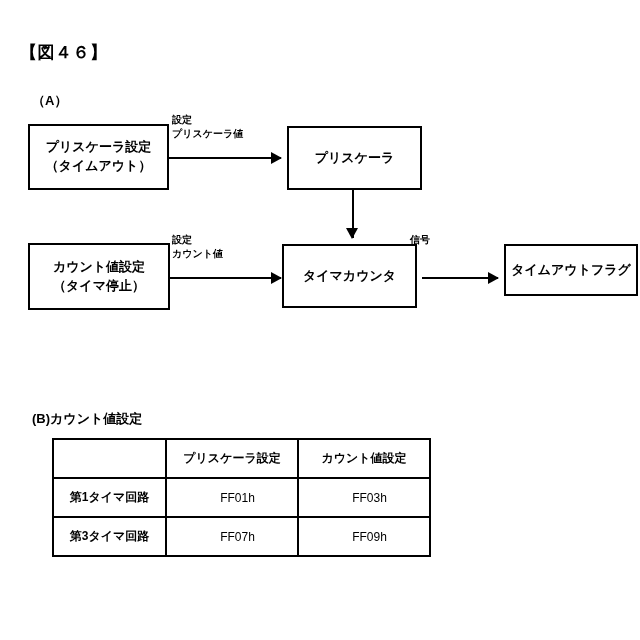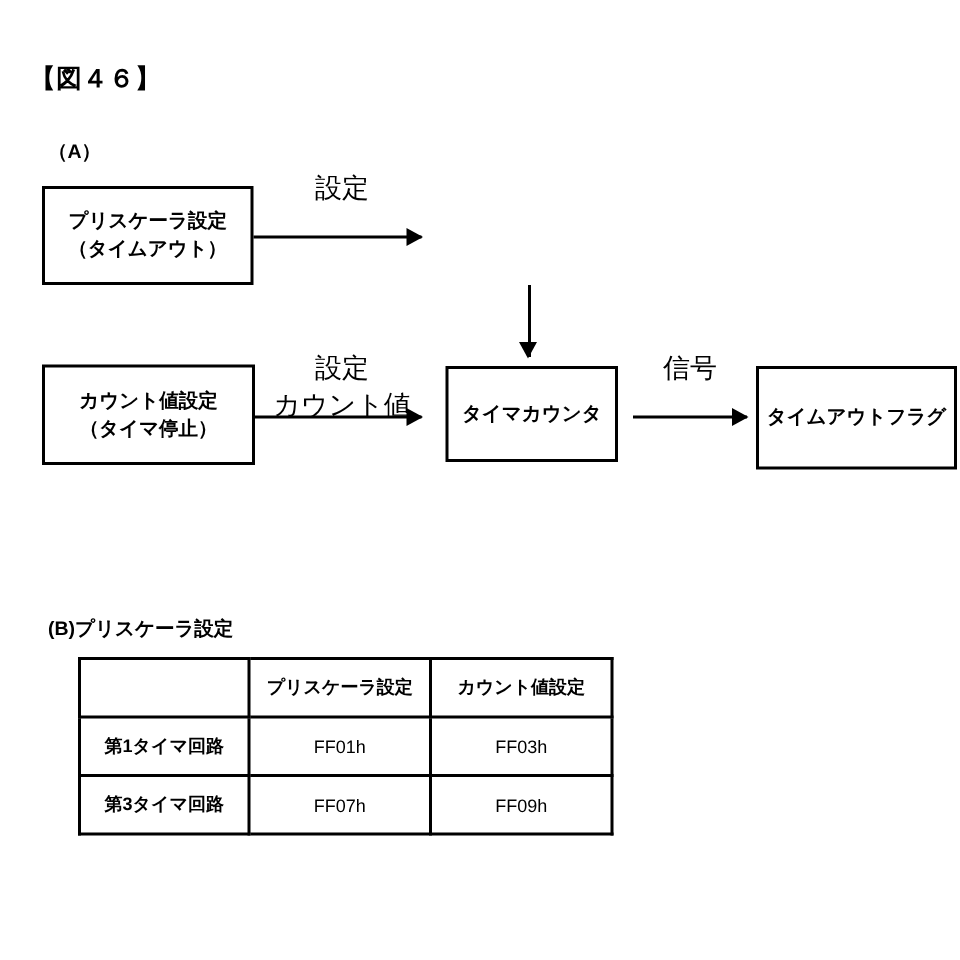--- a/index.html
+++ b/index.html
@@ -57,22 +57,22 @@
     font-size: 13px;
     font-weight: bold;
     line-height: 1.45;
     white-space: nowrap;
   }
   .box .line2 { display: block; }
 
   #box-prescaler-setting { left: 16px;  top: 124px; width: 141px; height: 66px; }
   #box-prescaler         { left: 275px; top: 126px; width: 135px; height: 64px; }
   #box-count-setting     { left: 16px;  top: 243px; width: 142px; height: 67px; }
-  #box-timer-counter     { left: 285px; top: 244px; width: 115px; height: 64px; }
-  #box-timeout-flag      { left: 492px; top: 244px; width: 134px; height: 69px; }
+  #box-timer-counter     { left: 270px; top: 244px; width: 135px; height: 64px; }
+  #box-timeout-flag      { left: 492px; top: 244px; width: 134px; height: 52px; }
 
   
   .arrow-h {
     position: absolute;
     height: 2px;
     background: #000000;
   }
   .arrow-h::after {
     content: "";
     position: absolute;
@@ -102,24 +102,24 @@
   }
 
   #arrow-prescaler-value { left: 157px; top: 157px; width: 112px; }
   #arrow-count-value     { left: 158px; top: 277px; width: 111px; }
   #arrow-timeout-signal  { left: 410px; top: 277px; width: 76px; }
   #arrow-prescaler-down  { left: 340px; top: 190px; height: 48px; }
 
   
   .arrow-label {
     position: absolute;
-    font-size: 18px;
-    font-weight: normal;
+    font-size: 10px;
+    font-weight: bold;
     line-height: 1.4;
-    text-align: center;
+    text-align: left;
     white-space: nowrap;
   }
   #label-prescaler-value { left: 160px; top: 113px; width: 112px; }
   #label-count-value     { left: 160px; top: 233px; width: 112px; }
   #label-timeout-signal  { left: 398px; top: 233px; width: 100px; }
 
   
   #settings-table {
     position: absolute;
     left: 40px;
@@ -134,36 +134,39 @@
     font-weight: bold;
     text-align: center;
     vertical-align: middle;
     padding: 0;
     height: 37px;
     white-space: nowrap;
   }
   #settings-table th.col-head-blank { width: 111px; }
   #settings-table th.col-head       { width: 119px; }
   #settings-table td.row-head       { width: 111px; }
-  #settings-table td.cell           { width: 119px; font-weight: normal; }
+  #settings-table td.cell           { width: 119px; font-weight: normal; padding-left: 11px; }
 </style>
 </head>
 <body>
 
 <div id="page">
 
   <div class="fig-title">【図４６】</div>
 
   <div class="section-label" id="label-a">（A）</div>
 
   <div class="box" id="box-prescaler-setting">
     <span>プリスケーラ設定</span>
     <span class="line2">（タイムアウト）</span>
   </div>
 
+  <div class="box" id="box-prescaler">
+    <span>プリスケーラ</span>
+  </div>
 
   <div class="box" id="box-count-setting">
     <span>カウント値設定</span>
     <span class="line2">（タイマ停止）</span>
   </div>
 
   <div class="box" id="box-timer-counter">
     <span>タイマカウンタ</span>
   </div>
 
@@ -171,32 +174,33 @@
     <span>タイムアウトフラグ</span>
   </div>
 
   <div class="arrow-h" id="arrow-prescaler-value"></div>
   <div class="arrow-h" id="arrow-count-value"></div>
   <div class="arrow-h" id="arrow-timeout-signal"></div>
   <div class="arrow-v" id="arrow-prescaler-down"></div>
 
   <div class="arrow-label" id="label-prescaler-value">
     <div>設定</div>
+    <div>プリスケーラ値</div>
   </div>
 
   <div class="arrow-label" id="label-count-value">
     <div>設定</div>
     <div>カウント値</div>
   </div>
 
   <div class="arrow-label" id="label-timeout-signal">
     <div>信号</div>
   </div>
 
-  <div class="section-label" id="label-b">(B)プリスケーラ設定</div>
+  <div class="section-label" id="label-b">(B)カウント値設定</div>
 
   <table id="settings-table">
     <thead>
       <tr>
         <th class="col-head-blank"></th>
         <th class="col-head">プリスケーラ設定</th>
         <th class="col-head">カウント値設定</th>
       </tr>
     </thead>
     <tbody>

